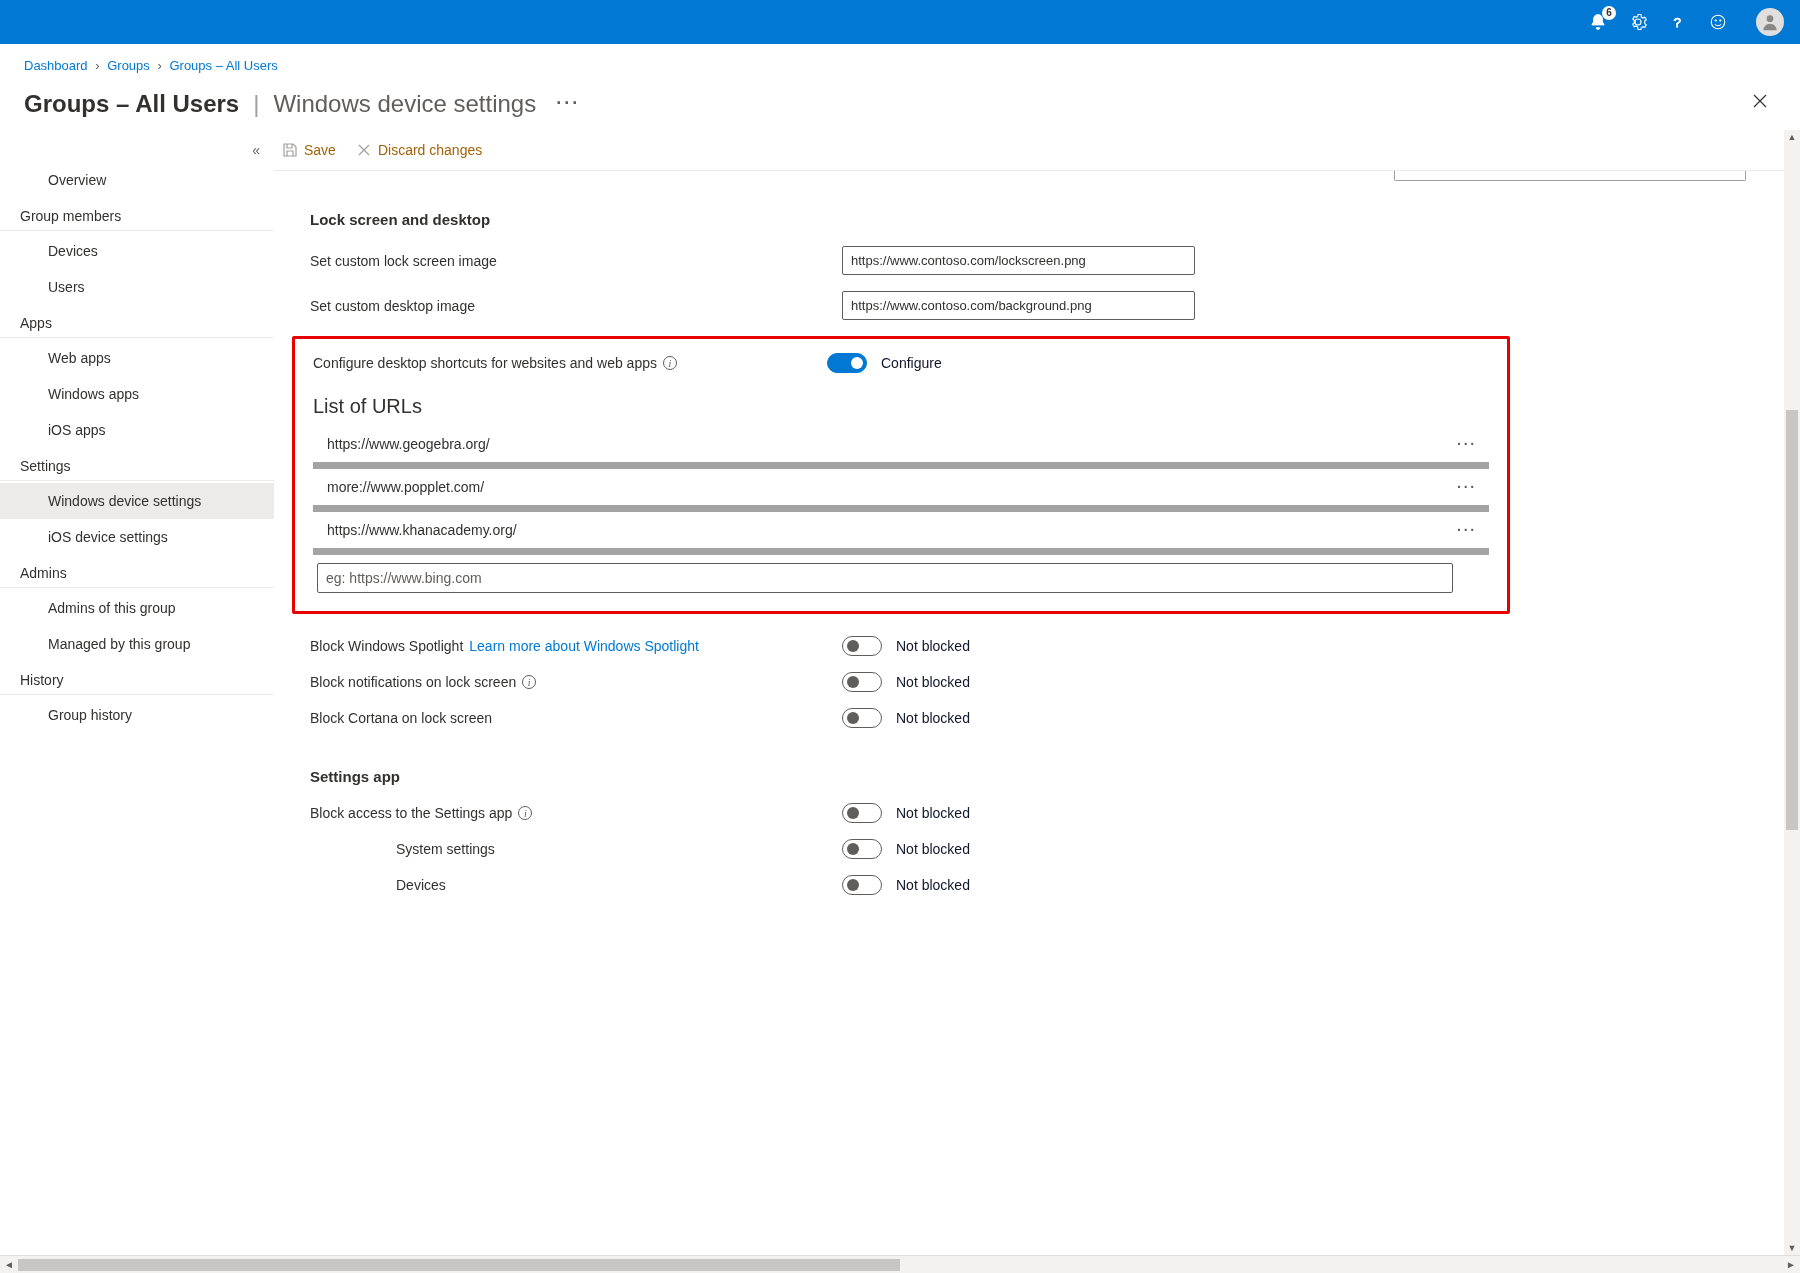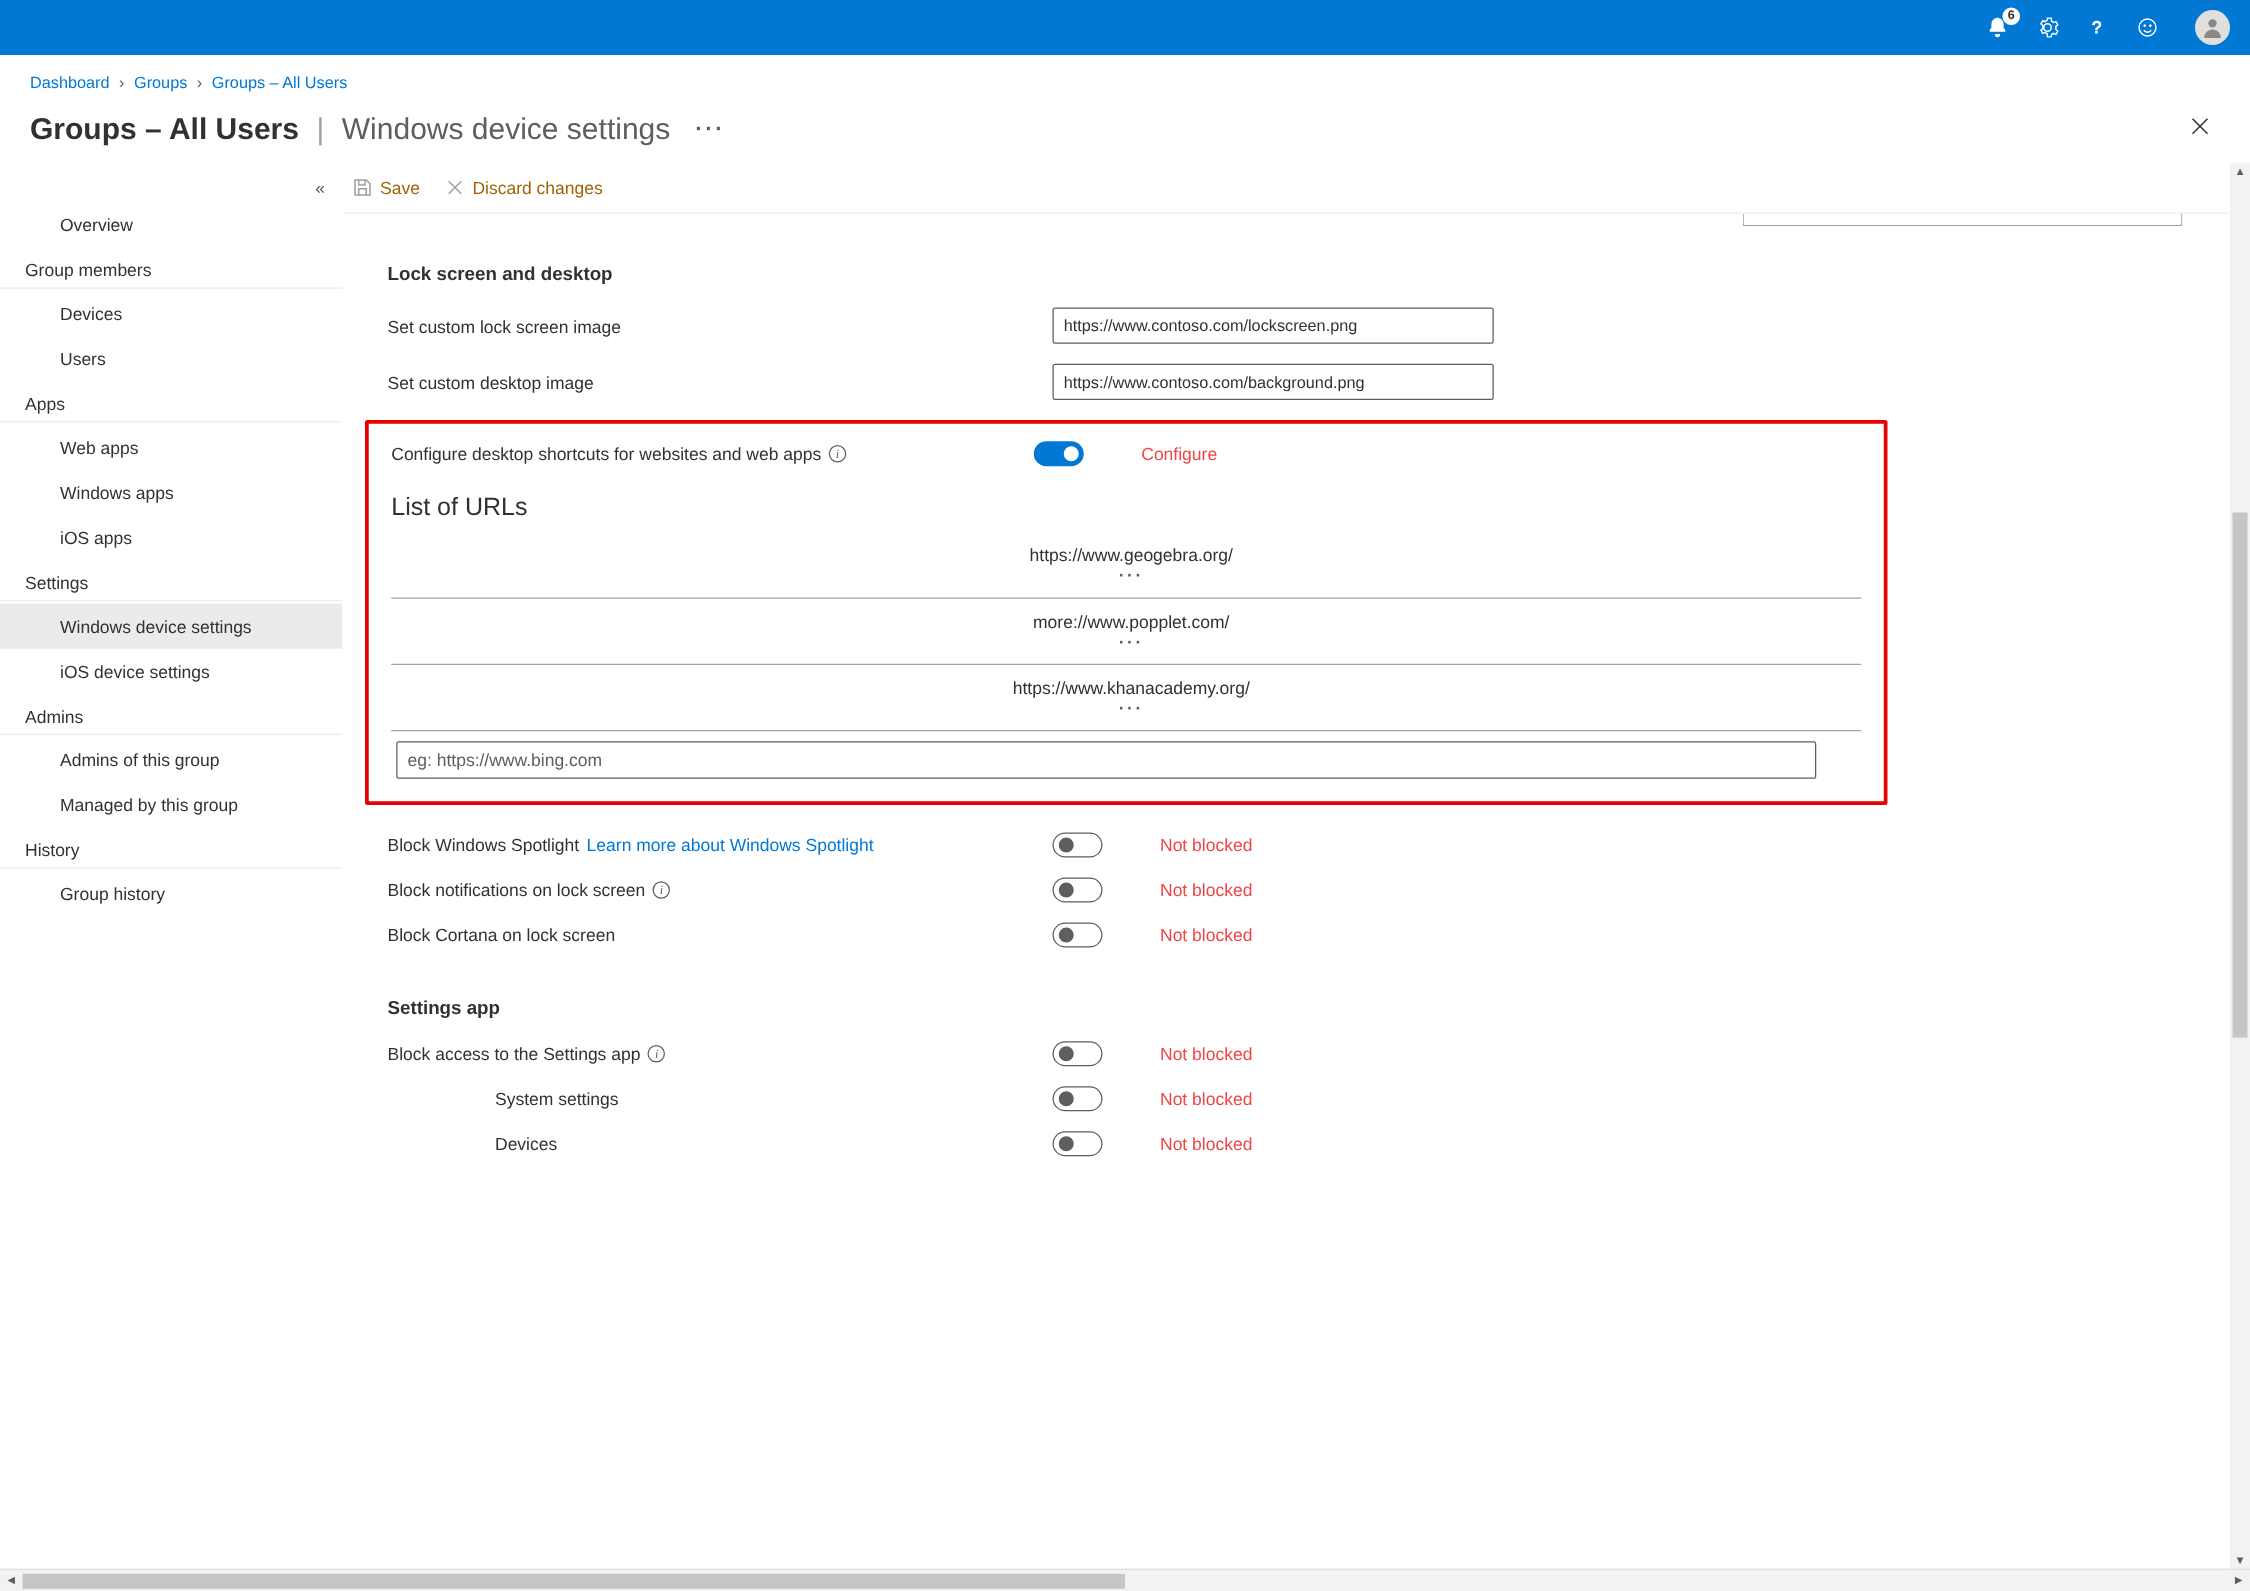--- a/index.html
+++ b/index.html
@@ -109,21 +109,21 @@
     width: 40px; height: 20px; border-radius: 999px;
     position: relative; cursor: pointer;
     background: #fff; border: 1px solid #605e5c;
   }
   .toggle .knob {
     position: absolute; width: 12px; height: 12px; border-radius: 50%;
     top: 3px; left: 4px; background: #605e5c; transition: all .15s;
   }
   .toggle.on { background: #0078d4; border-color: #0078d4; }
   .toggle.on .knob { left: 23px; background: #fff; }
-  .toggle-label { font-size: 14px; color: #ef4444; margin-left: 32px; }
+  .toggle-label { font-size: 14px; color: #0f172a; }
 
   .info-icon {
     display: inline-flex; width: 14px; height: 14px;
     border: 1px solid #605e5c; border-radius: 50%;
     align-items: center; justify-content: center;
     font-size: 10px; color: #605e5c; font-style: italic;
     font-family: Georgia, serif;
   }
 
   .link { color: #0078d4; text-decoration: none; cursor: pointer; }
@@ -134,22 +134,22 @@
     border-radius: 2px;
     padding: 14px 18px 18px 18px;
     margin: 8px 0 22px -18px;
   }
 
   .url-list { margin-top: 8px; }
   .url-list-label { font-size: 20px; color: #323130; margin-bottom: 8px; }
   .url-item {
     display: flex; align-items: center; justify-content: space-between;
     padding: 10px 6px 10px 14px;
-    border-bottom: 1px solid #a3a3a3;
-    font-size: 14px; color: #323130; flex-direction: column;
+    border-bottom: 7px solid #a3a3a3;
+    font-size: 14px; color: #323130;
   }
   .url-item:first-of-type { border-top: 1px solid #edebe9; }
   .url-more { color: #605e5c; font-weight: 700; letter-spacing: 2px; cursor: pointer; padding: 0 6px; }
   .url-input {
     width: calc(100% - 40px); margin: 8px 0 0 4px;
     border: 1px solid #605e5c; border-radius: 2px;
     padding: 6px 8px; font-size: 14px; color: #323130;
   }
   .url-input::placeholder { color: #605e5c; }
 

